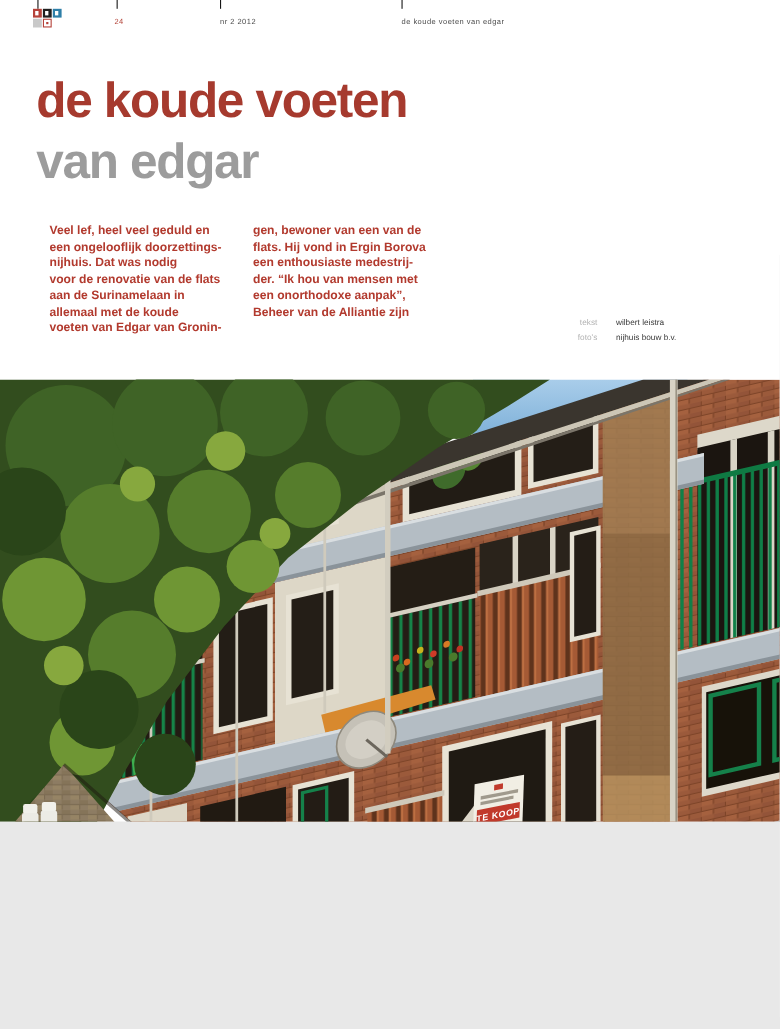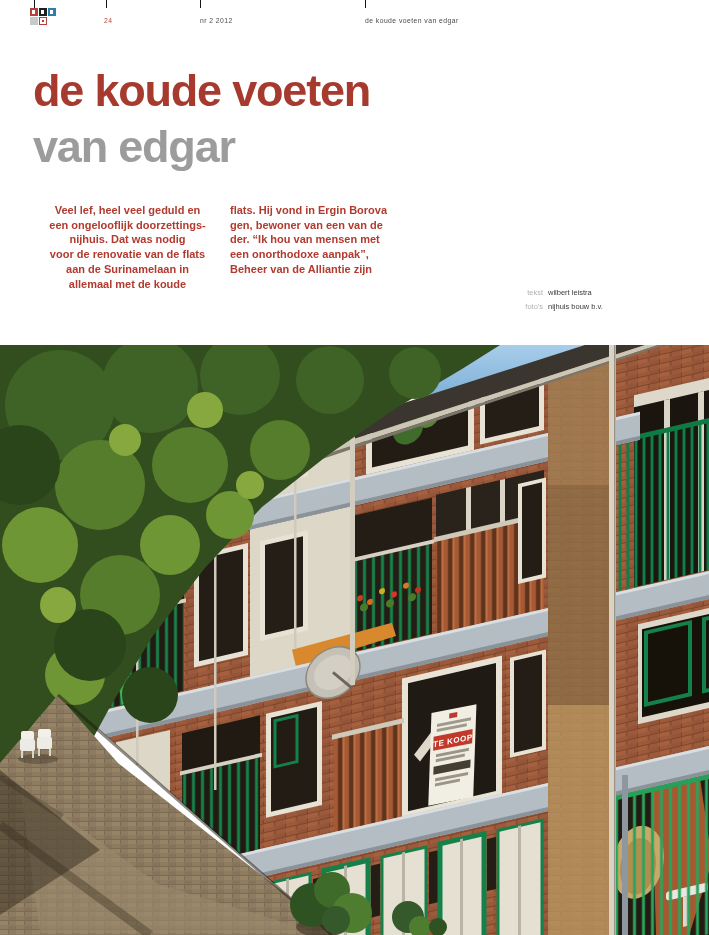--- a/index.html
+++ b/index.html
@@ -1,16 +1,16 @@
 <!DOCTYPE html>
 <html><head>
 <meta charset="utf-8">
 <style>
   html,body{margin:0;padding:0;background:#e8e8e8;}
-  .page{position:relative;width:709px;height:935px;background:#ffffff;overflow:hidden;
+  .page{position:relative;width:709px;height:747px;background:#ffffff;overflow:hidden;
         font-family:"Liberation Sans","DejaVu Sans",sans-serif;margin:0 auto;}
   
   .tick{position:absolute;top:0;width:1px;height:8px;background:#161616;}
   .t1{left:34px}.t2{left:106px}.t3{left:200px}.t4{left:365px}
   .hdr-txt{position:absolute;top:17px;font-size:6.8px;letter-spacing:.45px;color:#4b4b4b;}
   .pagenum{left:104px;color:#b4453a;}
   .issue{left:200px;}
   .running{left:365px;}
   
   .logo{position:absolute;left:30px;top:8px;width:28px;height:19px;}
@@ -22,25 +22,25 @@
   .lg4{left:0;top:9px;background:#c9c9c9;}
   .lg5{left:9px;top:9px;background:#fff;border:1.4px solid #b5423a;box-sizing:border-box;}
   .lg5 i{background:#b5423a;left:1.5px;top:1.5px;width:2.5px;height:2.5px;}
   
   .title-line{position:absolute;left:33px;font-size:45px;font-weight:700;letter-spacing:-1.2px;line-height:1;}
   .tl1{top:68px;color:#a63a2e;}
   .tl2{top:124px;color:#9c9c9c;}
   
   .intro-col{position:absolute;top:203px;width:185px;font-size:11px;font-weight:700;
              line-height:14.7px;color:#b23a2e;letter-spacing:0;}
-  .ic1{left:35px;text-align:center;}
+  .ic1{left:45px;}
   .ic2{left:230px;}
   
   .credits{position:absolute;left:498px;top:286px;font-size:7.5px;line-height:13.5px;white-space:nowrap;}
-  .cr-label{display:inline-block;width:45px;text-align:right;margin-right:5px;color:#b2b2b2;font-weight:400;}
+  .cr-label{display:inline-block;width:45px;text-align:right;margin-right:17px;color:#b2b2b2;font-weight:400;}
   .cr-value{color:#3a3a3a;font-weight:400;text-align:center;}
   
   .photo{position:absolute;left:0;top:345px;width:709px;height:590px;}
   .photo svg{display:block;}
   text.sign{font-family:"Liberation Sans","DejaVu Sans",sans-serif;font-weight:700;
             font-size:8px;fill:#ffffff;letter-spacing:.5px;}
 </style>
 </head>
 <body>
 
@@ -74,24 +74,26 @@
   <div class="title-line tl1">de koude voeten</div>
   <div class="title-line tl2">van edgar</div>
 
   <div class="intro-col ic1">
       <div>Veel lef, heel veel geduld en</div>
       <div>een ongelooflijk doorzettings-</div>
       <div>nijhuis. Dat was nodig</div>
       <div>voor de renovatie van de flats</div>
       <div>aan de Surinamelaan in</div>
       <div>allemaal met de koude</div>
+      <div>voeten van Edgar van Gronin-</div>
     </div>
   <div class="intro-col ic2">
+      <div>gen, bewoner van een van de</div>
       <div>flats. Hij vond in Ergin Borova</div>
-      <div>gen, bewoner van een van de</div>
+      <div>een enthousiaste medestrij-</div>
       <div>der. “Ik hou van mensen met</div>
       <div>een onorthodoxe aanpak”,</div>
       <div>Beheer van de Alliantie zijn</div>
     </div>
 
   <div class="credits">
     <div>
       <span class="cr-label">tekst</span><span class="cr-value">wilbert leistra</span>
     </div>
     <div>

